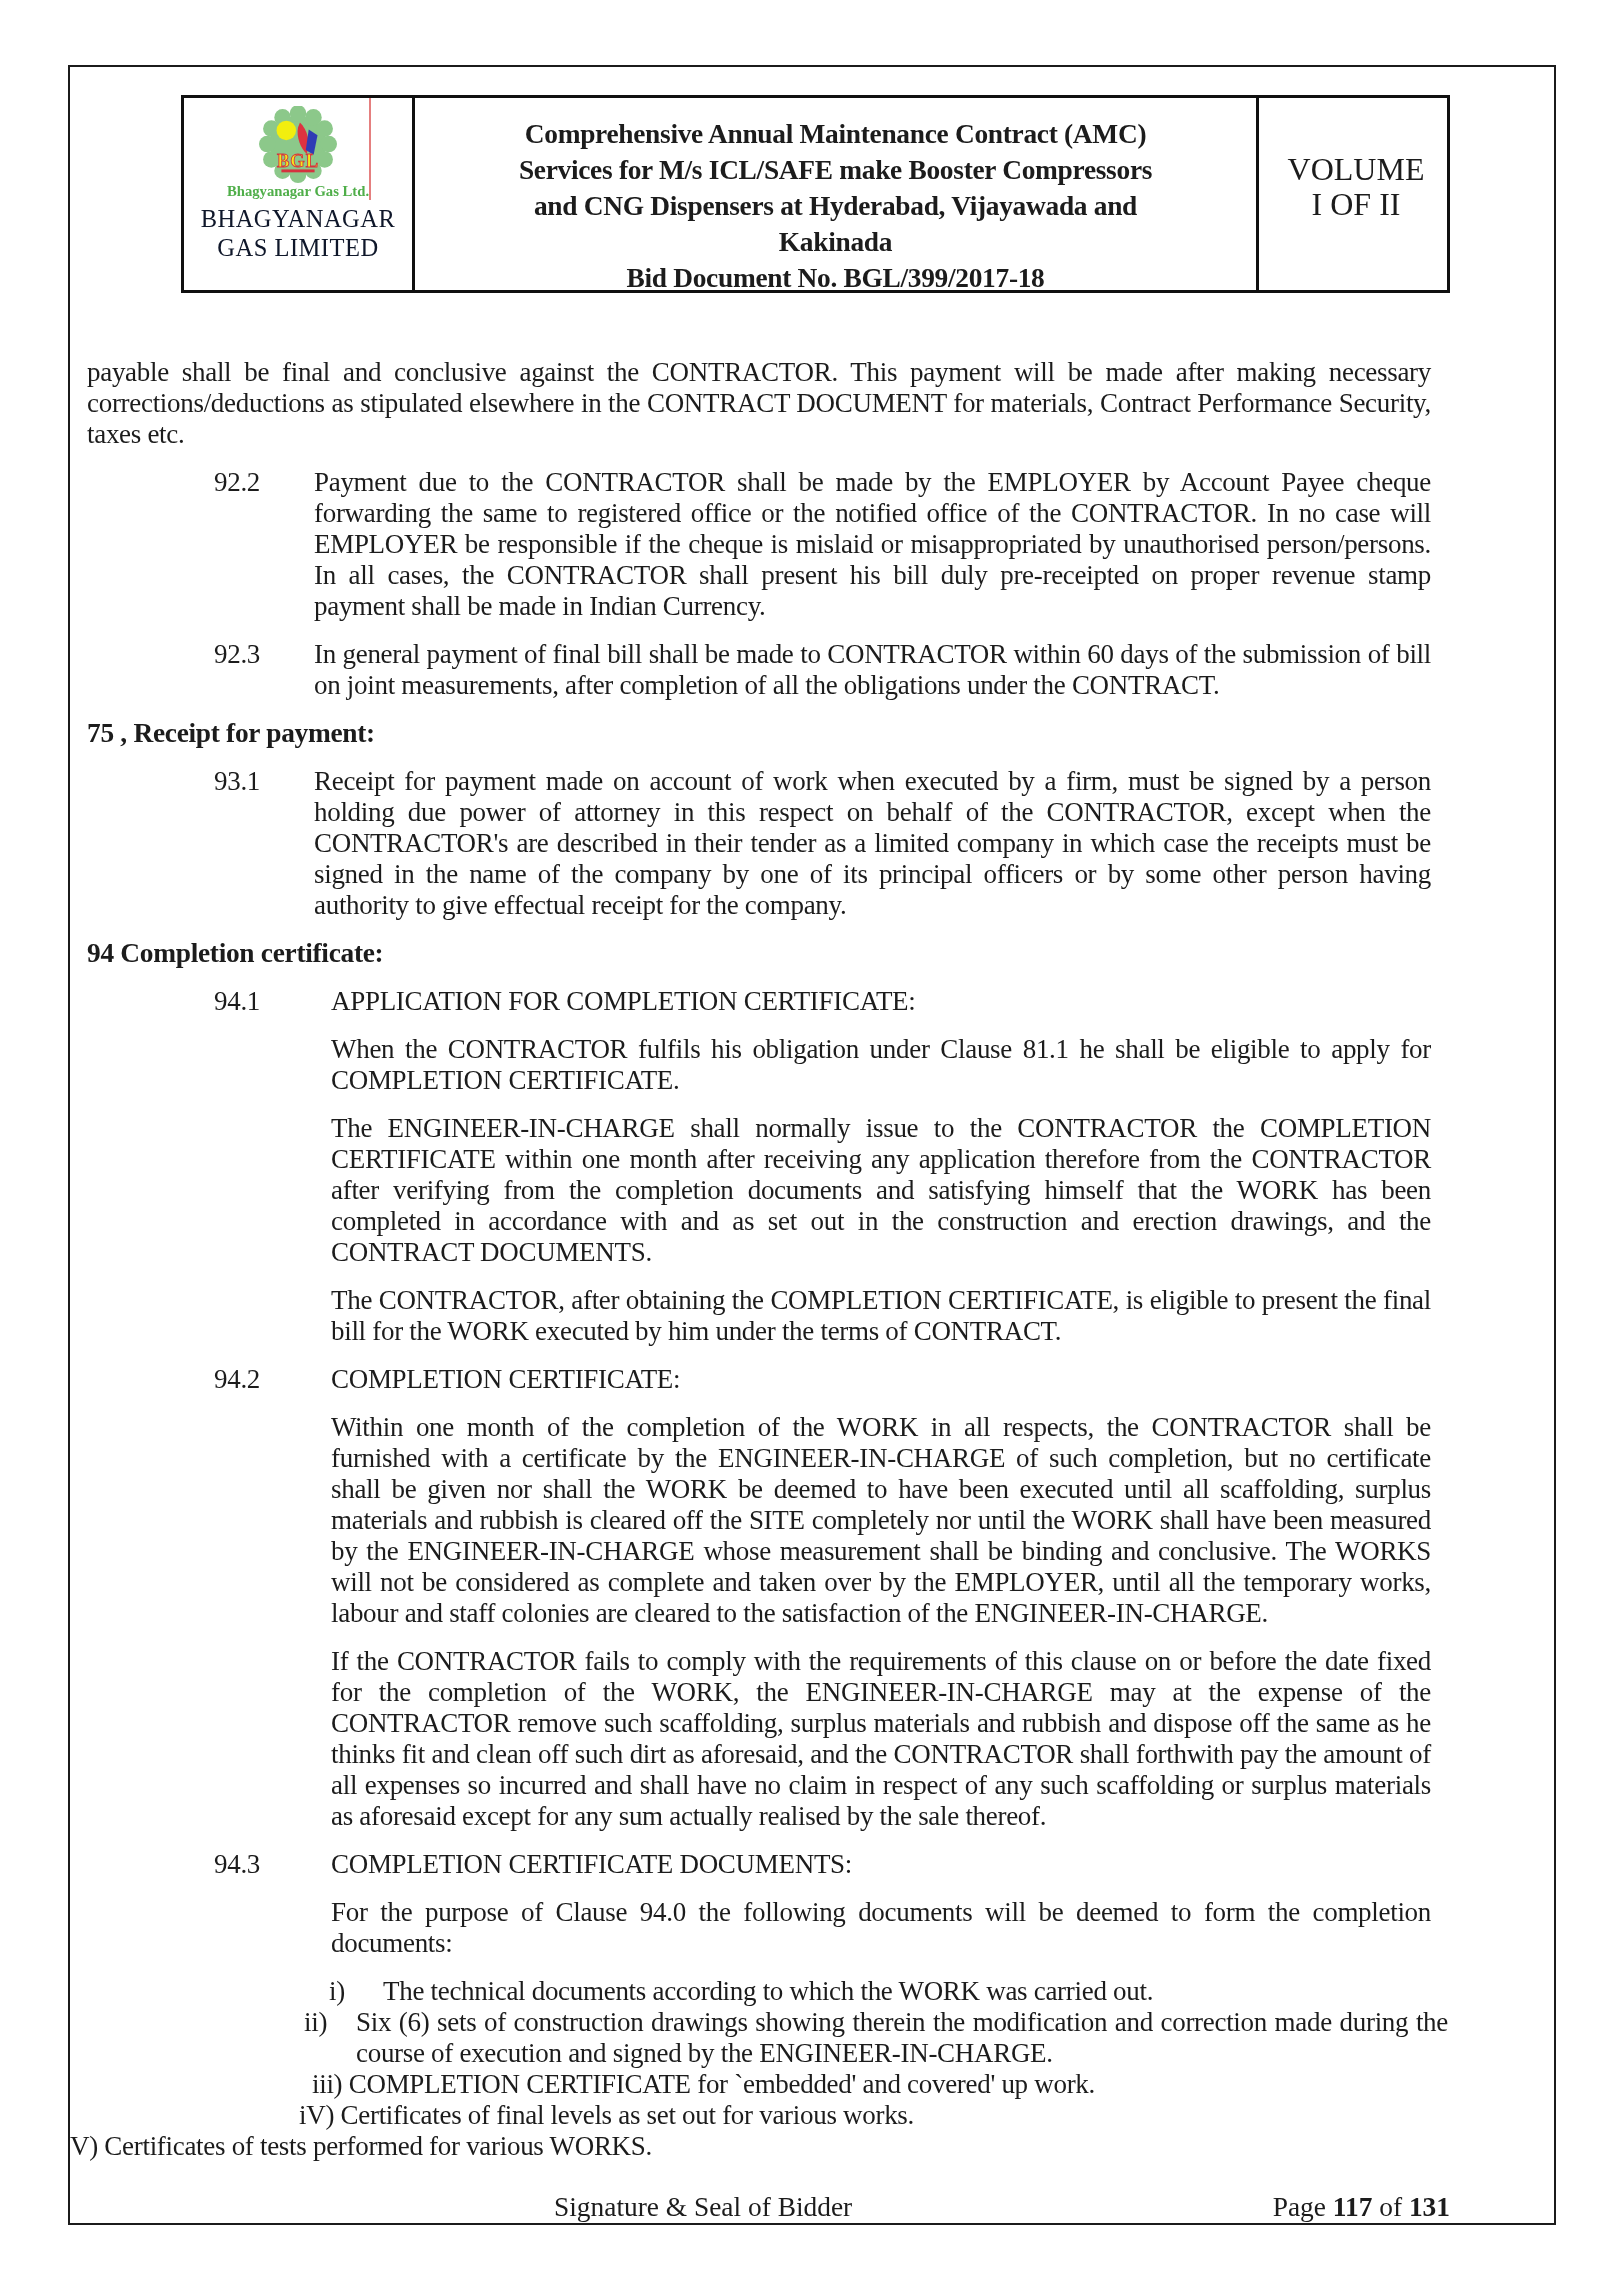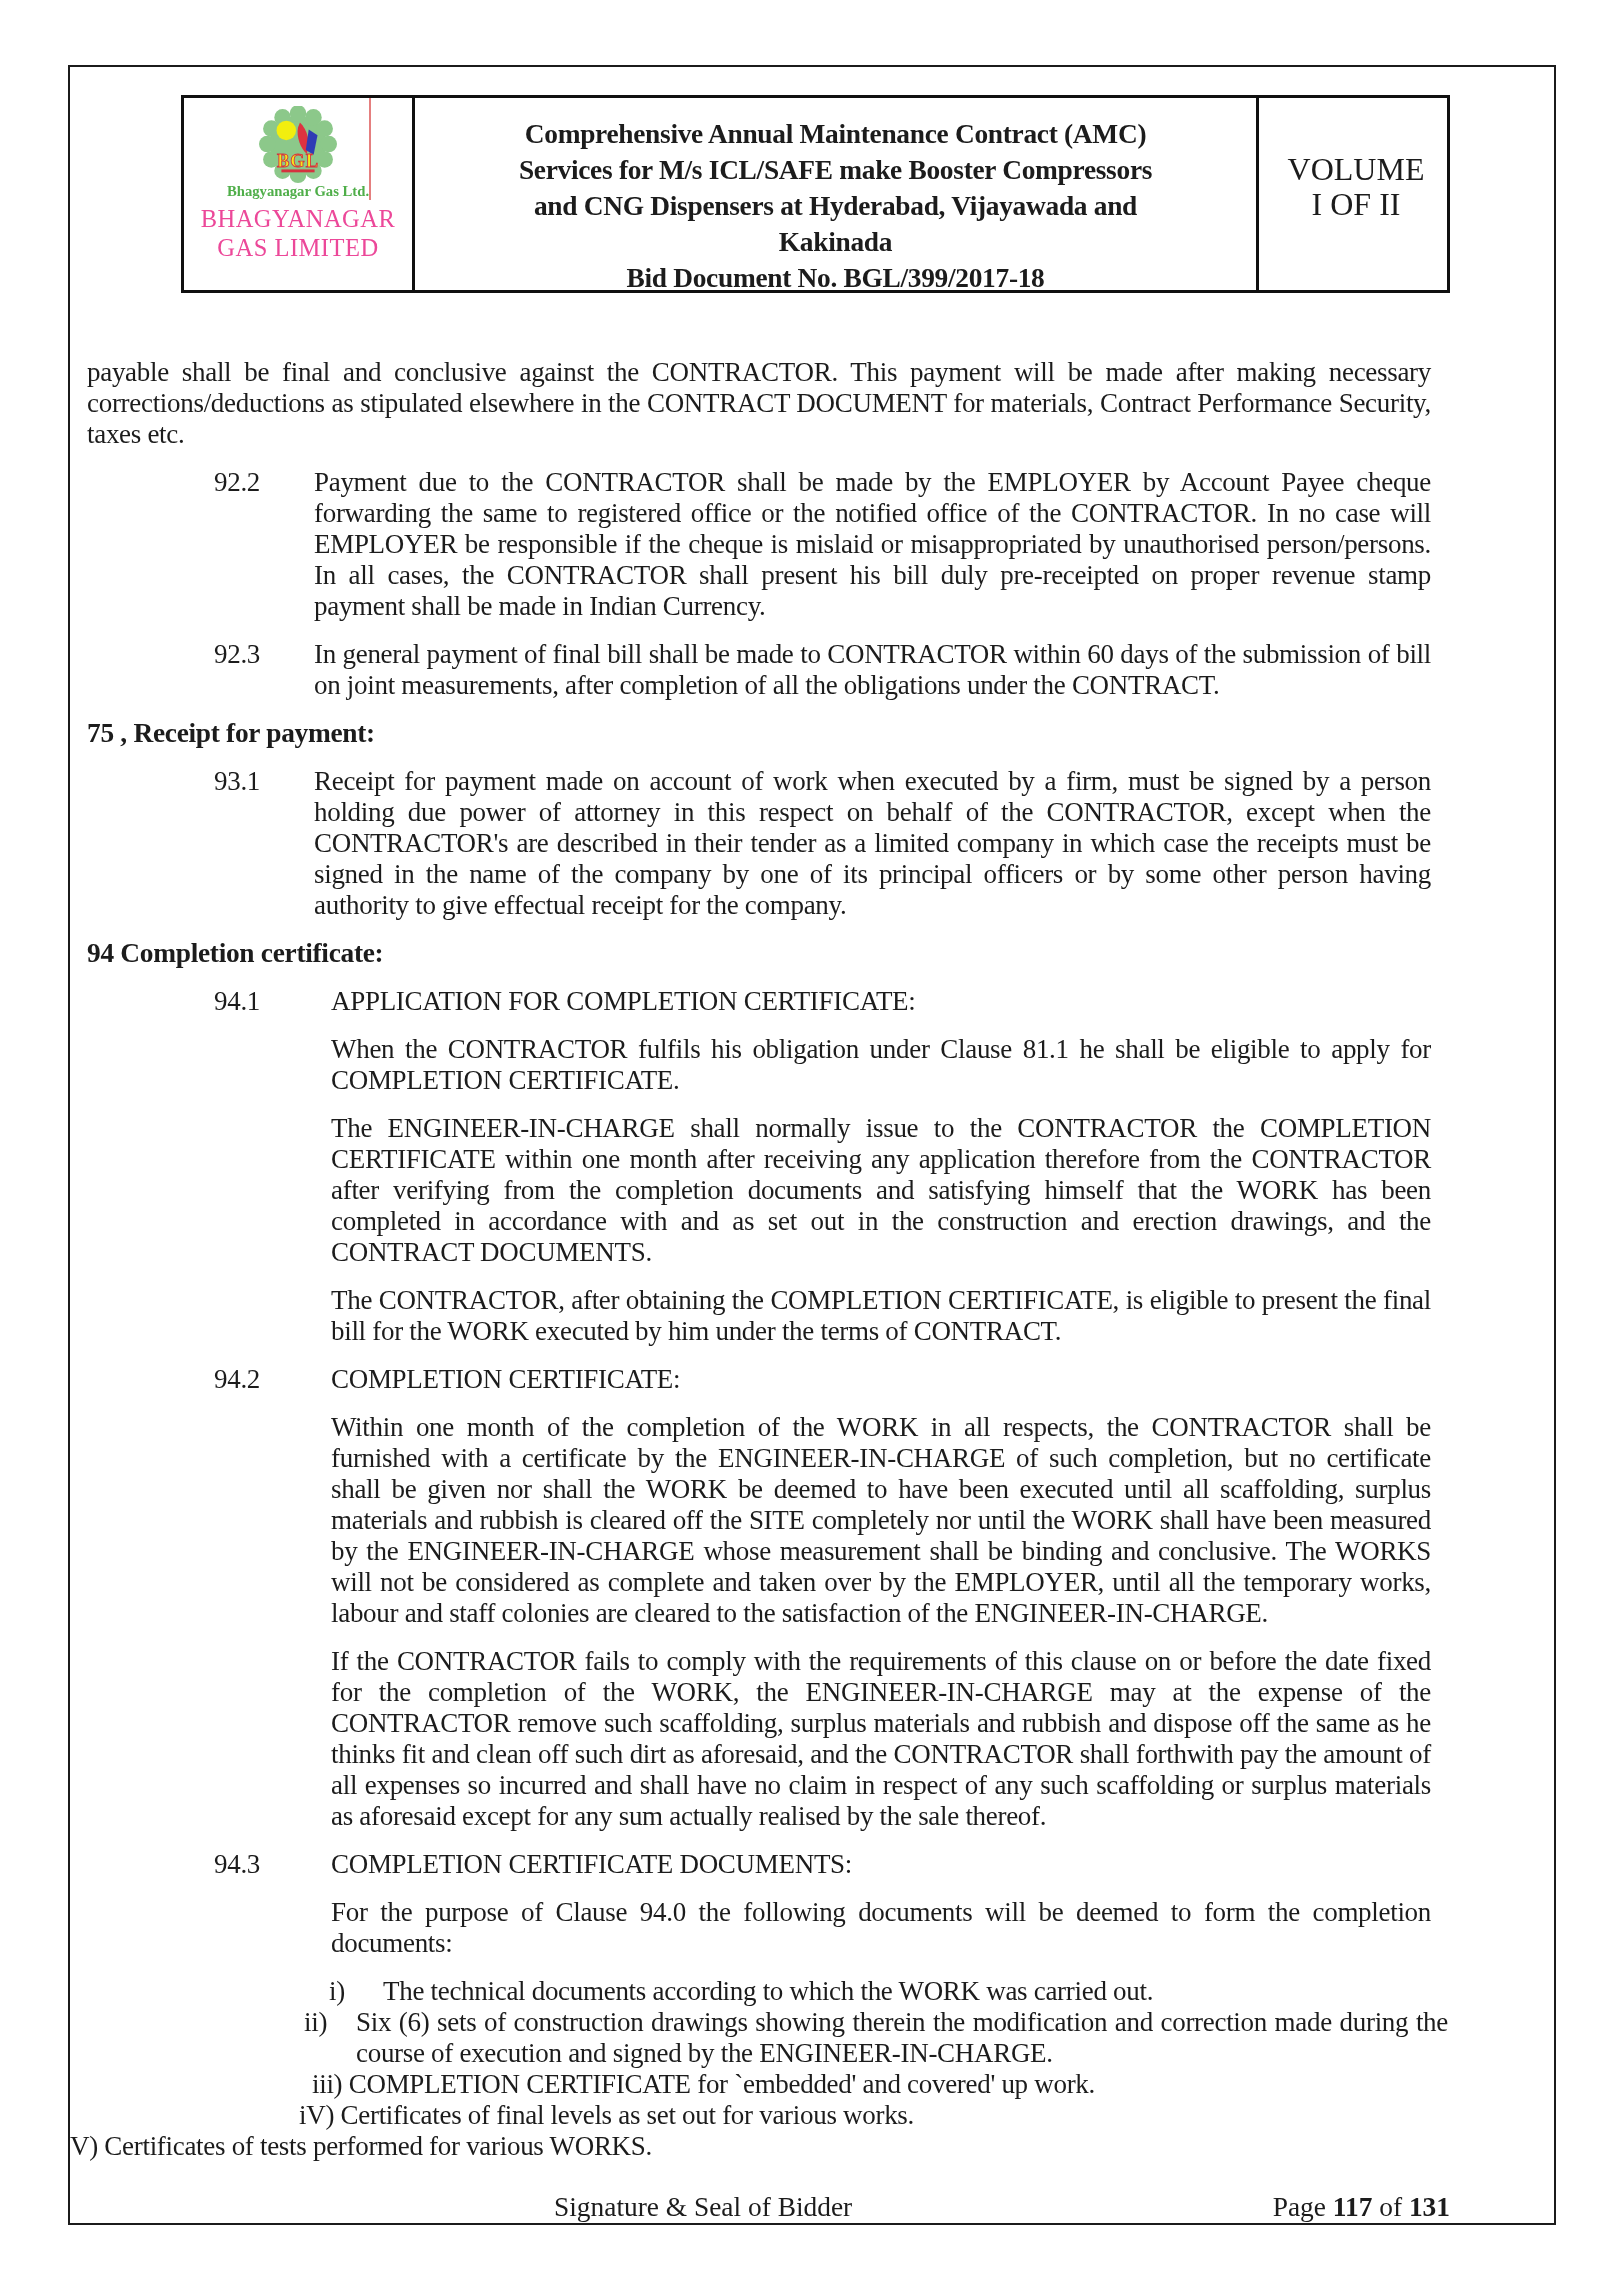--- a/index.html
+++ b/index.html
@@ -17,21 +17,21 @@
   .hdr {
     position:absolute; left:111px; top:28px; width:1269px; height:198px;
     display:grid; grid-template-columns:228px 844px 197px;
     border:3.9px solid #101010; box-sizing:border-box; background:#fff;
   }
   .hcell { box-sizing:border-box; overflow:hidden; }
   .hcell + .hcell { border-left:3.9px solid #101010; }
   .hcell-logo { position:relative; text-align:center; }
   .logo-svg { display:block; margin:7.8px auto 0 auto; }
   .logocap { font-size:14.7px; font-weight:bold; color:#4fae49; line-height:15.7px; margin-top:-2px; }
-  .company { font-size:24.5px; line-height:29px; letter-spacing:0.5px; margin-top:4.9px; color:#ec4899; }
+  .company { font-size:24.5px; line-height:29px; letter-spacing:0.5px; margin-top:4.9px; color:#0f172a; }
   .redline { position:absolute; left:185px; top:0; width:2px; height:102px; background:#e57f7f; }
   .hcell-title { text-align:center; padding-top:18px; }
   .tline { font-weight:bold; font-size:27.4px; line-height:36px; letter-spacing:-0.3px; }
   .hcell-vol {
     display:flex; flex-direction:column; align-items:center; justify-content:center;
     font-size:32px; line-height:35px; padding-bottom:13.7px; text-align:center;
   }
   
   .doc-body {
     position:absolute; left:0; top:226px; right:0;

